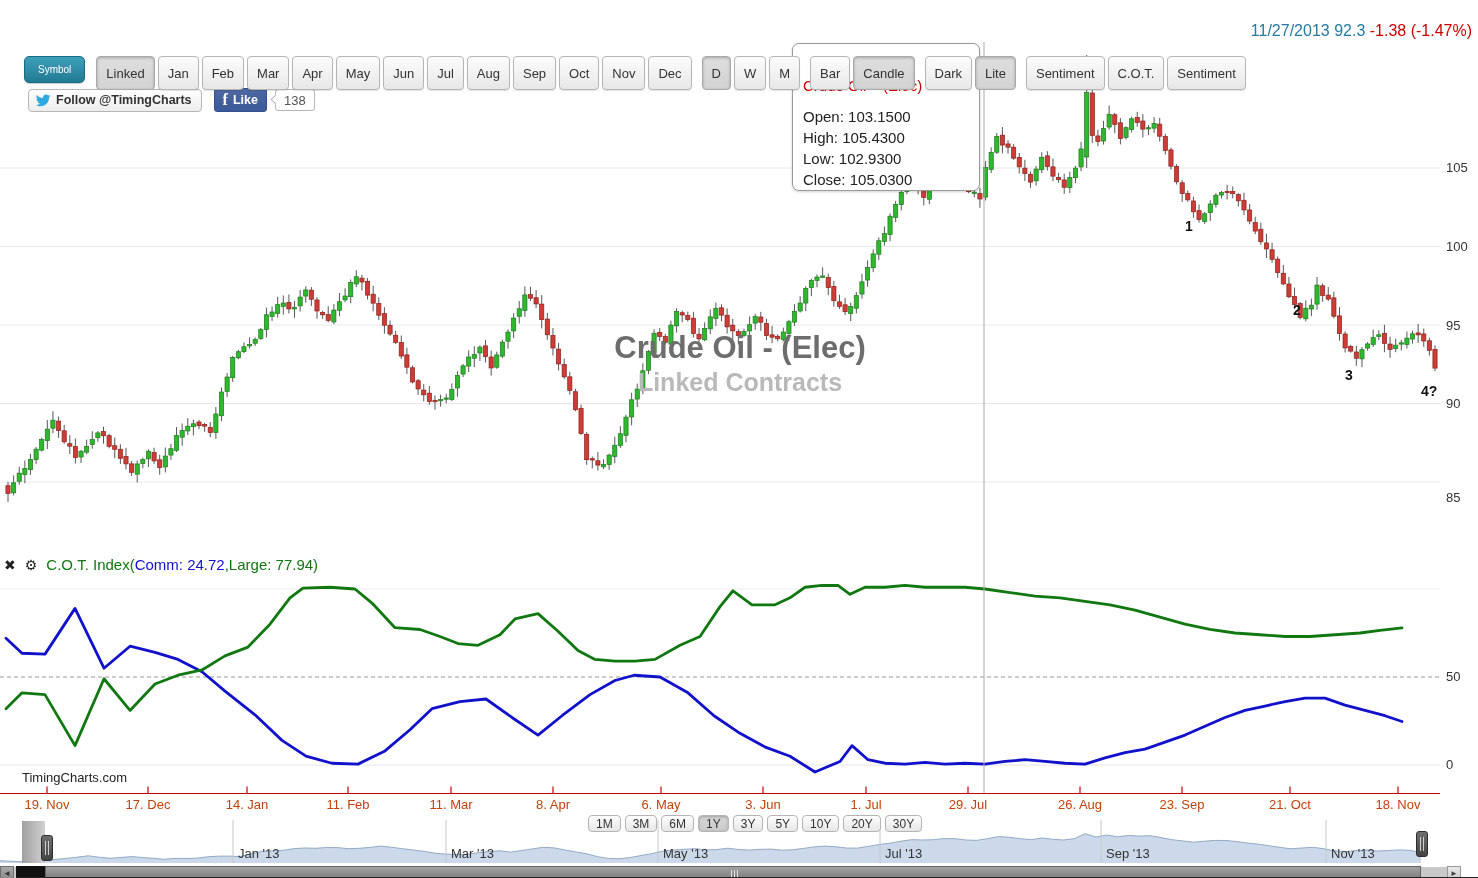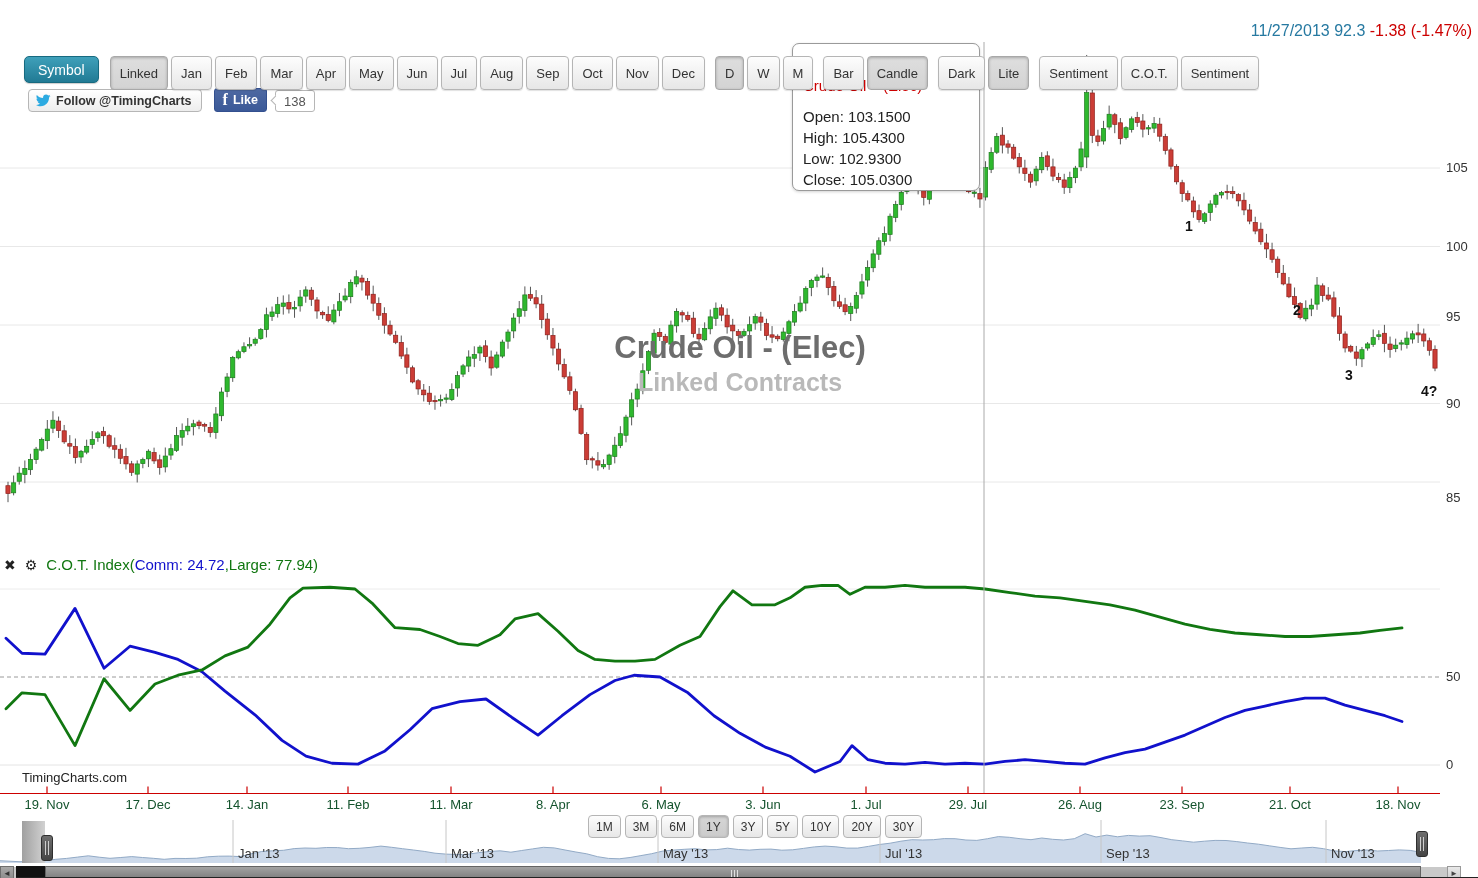--- a/index.html
+++ b/index.html
@@ -15,25 +15,25 @@
 
   
   .toolbar{position:absolute;left:24px;top:56px;display:flex;align-items:flex-start;z-index:8;}
   .btn{display:inline-flex;align-items:center;justify-content:center;height:34px;
        padding:0 9px;border:1px solid #b5b5b5;border-radius:4px;
        background:linear-gradient(#fdfdfd,#e7e7e7);color:#333;font-size:13px;
        cursor:pointer;box-shadow:0 1px 1px rgba(0,0,0,.12);white-space:nowrap;}
   .btn.sel{background:linear-gradient(#dedede,#d3d3d3);box-shadow:inset 0 1px 3px rgba(0,0,0,.25);border-color:#a8a8a8;}
   .btn-group{display:inline-flex;gap:3px;margin-right:10px;}
   .symbol-btn{height:27px;padding:0 13px;border:1px solid #176a80;border-radius:5px;
-       background:linear-gradient(#3fa0ba,#217a94);color:#fff;font-size:14px;
+       background:linear-gradient(#3fa0ba,#217a94);color:#fff;font-size:10px;
        margin-right:11px;cursor:pointer;box-shadow:0 1px 1px rgba(0,0,0,.2);}
 
   
-  .social{position:absolute;left:28px;top:88px;display:flex;align-items:flex-end;z-index:4;}
+  .social{position:absolute;left:28px;top:88px;display:flex;align-items:center;z-index:4;}
   .tw-btn{display:inline-flex;align-items:center;height:21px;padding:0 9px 0 7px;gap:5px;
        border:1px solid #b6b6b6;border-radius:4px;background:linear-gradient(#fff,#ededed);
        font-size:12.5px;font-weight:bold;color:#333;cursor:pointer;}
   .fb-btn{display:inline-flex;align-items:center;height:22px;padding:0 8px;gap:5px;margin-left:12px;
        border:1px solid #33508f;border-radius:3px;background:linear-gradient(#4e69a2,#3b5998);
        color:#fff;font-size:12.5px;font-weight:bold;cursor:pointer;}
   .fb-f{font-family:"Liberation Serif","DejaVu Serif",serif;font-size:16px;font-weight:bold;}
   .like-count{position:relative;display:inline-flex;align-items:center;height:20px;padding:0 8px;
        margin-left:8px;border:1px solid #b6b6b6;border-radius:3px;background:#fff;color:#555;font-size:13px;}
   .like-count:before{content:"";position:absolute;left:-4px;top:6px;width:6px;height:6px;background:#fff;
@@ -46,35 +46,35 @@
   .tt-title{color:#cc0000;margin-bottom:12px;}
   .tt-row{line-height:21px;}
 
   
   .watermark{position:absolute;left:370px;top:330px;width:740px;text-align:center;z-index:2;pointer-events:none;}
   .wm1{font-size:31px;font-weight:bold;color:#6d6d6d;}
   .wm2{font-size:25px;font-weight:bold;color:#b9b9b9;margin-top:2px;}
 
   
   .ylab{position:absolute;font-size:13px;color:#333;z-index:3;}
-  .xlab{position:absolute;font-size:13px;color:#14532d;z-index:3;transform:translateX(-50%);top:797px;white-space:nowrap;}
+  .xlab{position:absolute;font-size:13px;color:#c2410c;z-index:3;transform:translateX(-50%);top:797px;white-space:nowrap;}
   .ann{position:absolute;font-size:14px;font-weight:bold;color:#111;z-index:3;}
   .navlab{position:absolute;font-size:13px;color:#333;top:846px;z-index:3;white-space:nowrap;}
 
   
   .cot-header{position:absolute;left:4px;top:556px;display:flex;align-items:center;font-size:15px;z-index:3;}
   .cot-icon{font-size:14px;color:#222;margin-right:9px;cursor:pointer;}
   .cot-green{color:#117711;}
   .cot-blue{color:#1111cc;}
 
   .brand{position:absolute;left:22px;top:770px;font-size:13px;color:#222;z-index:3;}
 
   
   .range-buttons{position:absolute;left:588px;top:815px;display:flex;gap:4px;z-index:6;}
-  .rbtn{height:23px;padding:0 7px;font-size:12px;display:inline-flex;align-items:center;
+  .rbtn{height:17px;padding:0 7px;font-size:12px;display:inline-flex;align-items:center;
        border:1px solid #b5b5b5;border-radius:4px;background:linear-gradient(#fdfdfd,#e7e7e7);
        color:#333;cursor:pointer;}
   .rbtn.sel{background:linear-gradient(#d6d6d6,#cbcbcb);box-shadow:inset 0 1px 3px rgba(0,0,0,.25);}
 
   
   .nav-mask{position:absolute;left:22px;top:821px;width:23px;height:42px;z-index:4;
        background:linear-gradient(to right,#9b9b9b,#cfcfcf);opacity:.95;}
   .nav-handle{position:absolute;width:10px;height:24px;border:1px solid #2e2e2e;border-radius:3px;
        background:linear-gradient(#6e6e6e,#454545);z-index:7;cursor:ew-resize;}
   .nav-handle i{position:absolute;top:5px;bottom:5px;width:1px;background:#cfcfcf;}
@@ -727,21 +727,21 @@
     <span class="cot-green">C.O.T. Index(</span>
       <span class="cot-blue">Comm: 24.72</span>
       <span class="cot-green">,Large: 77.94)</span>
   </div>
 
   <div class="brand">TimingCharts.com</div>
 
   <div id="labels">
       <div class="ylab" style="left:1446px;top:160px;">105</div>
       <div class="ylab" style="left:1446px;top:238.5px;">100</div>
-      <div class="ylab" style="left:1446px;top:309px;">95</div>
+      <div class="ylab" style="left:1446px;top:318px;">95</div>
       <div class="ylab" style="left:1446px;top:395.5px;">90</div>
       <div class="ylab" style="left:1446px;top:490px;">85</div>
       <div class="ylab" style="left:1446px;top:669px;">50</div>
       <div class="ylab" style="left:1446px;top:757px;">0</div>
       <div class="xlab" style="left:47px;">19. Nov</div>
       <div class="xlab" style="left:148px;">17. Dec</div>
       <div class="xlab" style="left:247px;">14. Jan</div>
       <div class="xlab" style="left:348px;">11. Feb</div>
       <div class="xlab" style="left:451px;">11. Mar</div>
       <div class="xlab" style="left:553px;">8. Apr</div>

